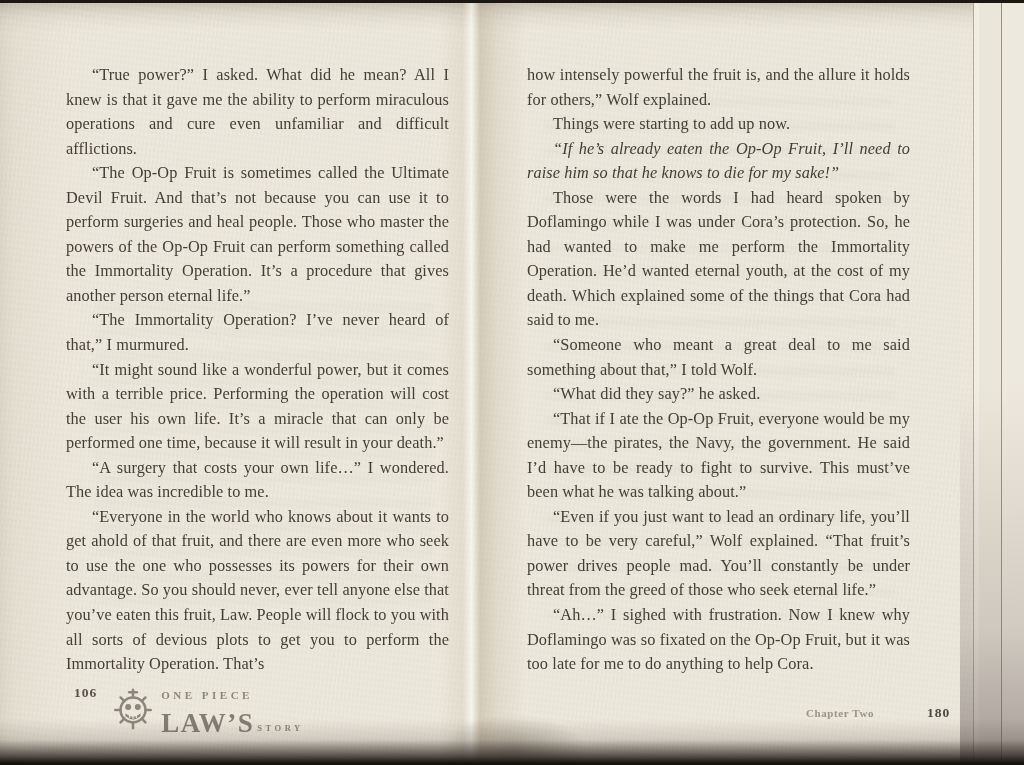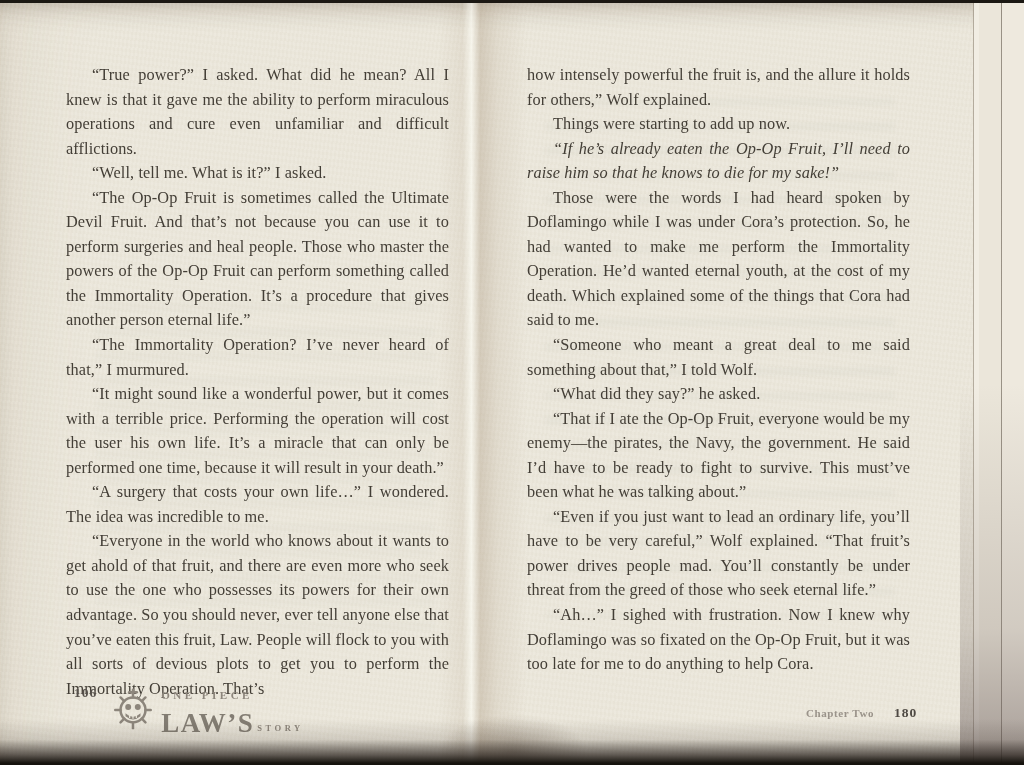--- a/index.html
+++ b/index.html
@@ -77,38 +77,37 @@
     display:flex; align-items:flex-start; color:#8d867c;
   }
   .pagenum { font-weight:bold; font-size:13.5px; color:#56504a; letter-spacing:1px; }
   #footer-left .pagenum { margin-right:13px; }
   .logo { display:flex; align-items:flex-end; }
   .logo-col { display:flex; flex-direction:column; margin-left:5px; }
   .logo-top  { font-size:11px; font-weight:bold; letter-spacing:3.5px; color:#8d867c; margin-bottom:11px; }
   .logo-main { font-size:27px; font-weight:bold; letter-spacing:1.5px; line-height:.85; color:#837d73; }
   .logo-sub  { font-size:8.5px; font-weight:bold; letter-spacing:3.5px; color:#8d867c; margin:0 0 2px 3px; }
   #footer-right {
-    position:absolute; left:806px; top:702px; display:flex; align-items:baseline;
+    position:absolute; left:806px; top:702px; display:flex; align-items:baseline;gap:33px;
   }
   .chapter-label { font-size:11px; font-weight:bold; letter-spacing:.6px; color:#9a938a; }
   #footer-right .pagenum { margin-left:20px; color:#4e4943; }
 </style>
 </head>
 <body>
 
 <div id="photo">
   <div id="spread">
 
     <div class="texture"></div>
     <div id="ghost-left" class="ghost"></div>
     <div id="ghost-right" class="ghost"></div>
 
     <div id="left-text" class="text-block">
       <p class="para">“True power?” I asked. What did he mean? All I knew is that it gave me the ability to perform miraculous operations and cure even unfamiliar and difficult afflictions.</p>
-      <p class="para">“Well, tell me. What is it?” I asked.</p>
       <p class="para">“The Op-Op Fruit is sometimes called the Ultimate Devil Fruit. And that’s not because you can use it to perform surgeries and heal people. Those who master the powers of the Op-Op Fruit can perform something called the Immortality Operation. It’s a procedure that gives another person eternal life.”</p>
       <p class="para">“The Immortality Operation? I’ve never heard of that,” I murmured.</p>
       <p class="para">“It might sound like a wonderful power, but it comes with a terrible price. Performing the operation will cost the user his own life. It’s a miracle that can only be performed one time, because it will result in your death.”</p>
       <p class="para">“A surgery that costs your own life…” I wondered. The idea was incredible to me.</p>
       <p class="para">“Everyone in the world who knows about it wants to get ahold of that fruit, and there are even more who seek to use the one who possesses its powers for their own advantage. So you should never, ever tell anyone else that you’ve eaten this fruit, Law. People will flock to you with all sorts of devious plots to get you to perform the Immortality Operation. That’s</p>
     </div>
 
     <div id="footer-left">
       <span class="pagenum">106</span>
       <div class="logo">

